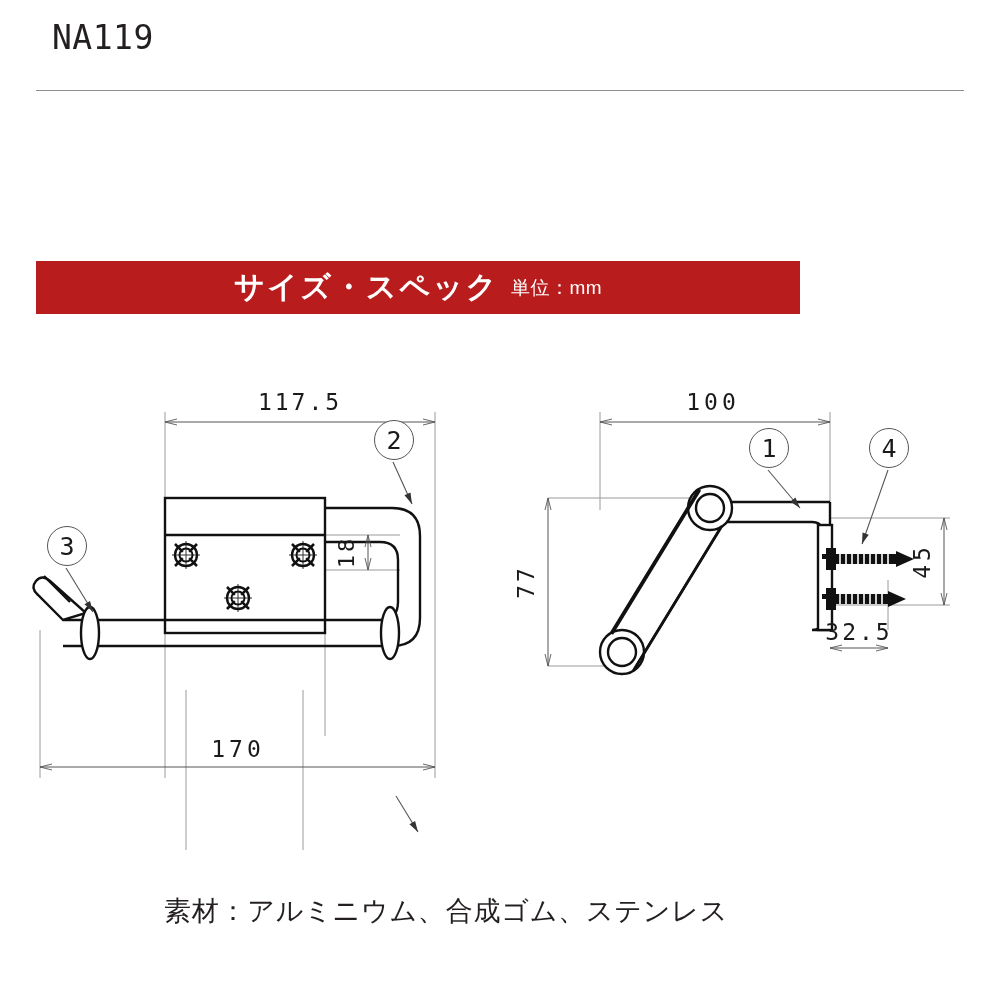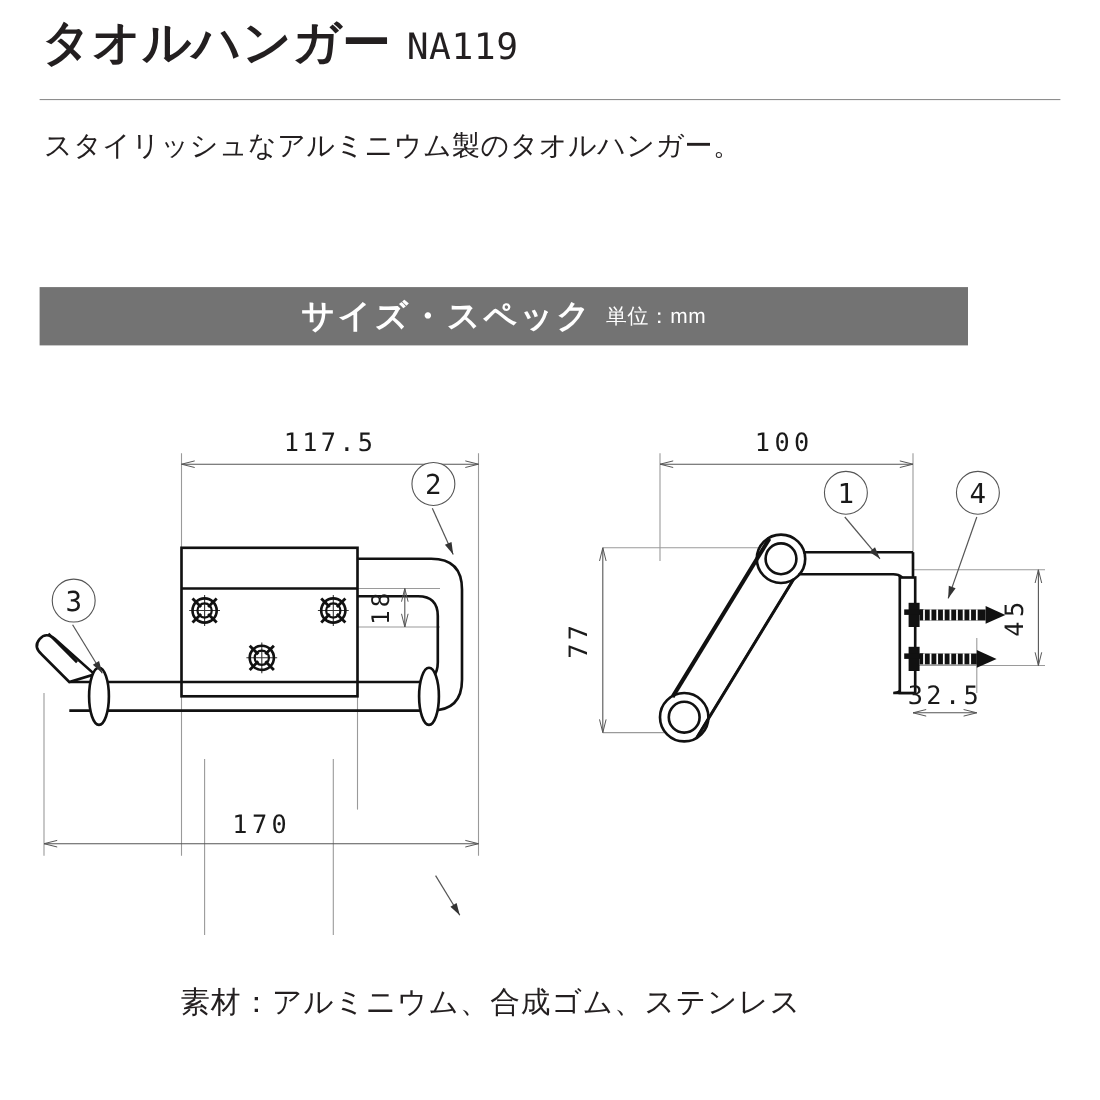--- a/index.html
+++ b/index.html
@@ -56,23 +56,23 @@
     font-size: 25.5px;
     line-height: 1.72;
     letter-spacing: 0.4px;
     white-space: nowrap;
   }
 
   
   #spec-banner {
     position: absolute;
     left: 36px; top: 261px;
-    width: 844px;
+    width: 764px;
     height: 53px;
-    background: #737373;
+    background: #b91c1c;
     display: flex;
     align-items: center;
     justify-content: center;
     text-align: right;
   }
   #spec-banner-title {
     color: #ffffff;
     font-size: 30px;
     font-weight: bold;
     letter-spacing: 2.5px;
@@ -101,26 +101,24 @@
     text-align: center;
     font-size: 27px;
     letter-spacing: 0.8px;
   }
 </style>
 </head>
 <body>
 
 <div id="header">
   <div id="title-row">
-    <span id="product-title">タオルハンガー</span>
     <span id="model-code">NA119</span>
   </div>
   <div id="title-divider"></div>
   <div id="description">
-    <div>スタイリッシュなアルミニウム製のタオルハンガー。</div>
   </div>
 </div>
 
 <div id="spec-banner">
   <span id="spec-banner-title">サイズ・スペック</span>
   <span id="spec-banner-unit">単位：mm</span>
 </div>
 
 <div id="drawings">
 <svg width="1000" height="520" viewBox="0 0 1000 520" xmlns="http://www.w3.org/2000/svg">

